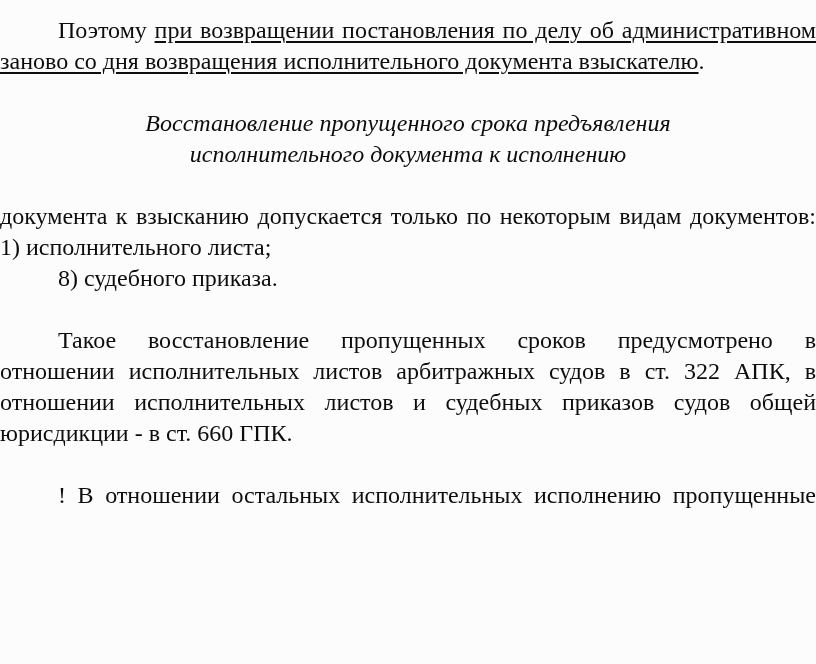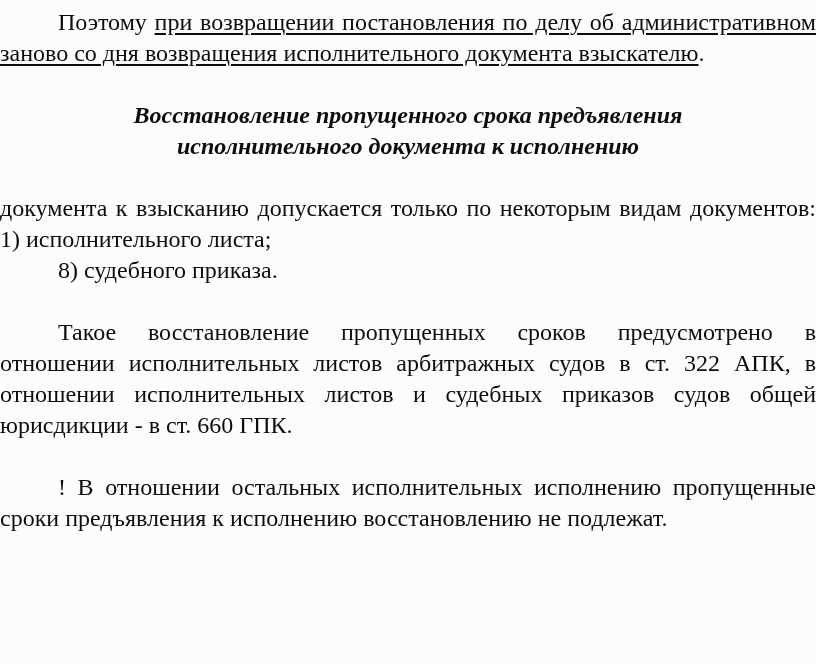--- a/index.html
+++ b/index.html
@@ -16,36 +16,36 @@
     font-size: 24px;
   }
   .page {
     width: 816px;
     height: 664px;
     padding-top: 7px;
     box-sizing: border-box;
     overflow: hidden;
   }
   .block { margin-top: 31px; }
-  .block:first-child { margin-top: 0; }
+  .block:first-child { margin-top: 8px; }
   .line {
     height: 31px;
     line-height: 31px;
     width: 816px;
     overflow: hidden;
   }
   .line.just {
     text-align: justify;
     text-align-last: justify;
   }
   .line.indent { text-indent: 58px; }
   .heading .line {
     text-align: center;
     text-align-last: center;
-    font-weight: bold;
+    font-weight: normal;
     font-style: italic;
   }
   .u {
     text-decoration: underline;
     text-decoration-thickness: 2px;
     text-underline-offset: 3px;
   }
 </style>
 </head>
 <body style="background: rgb(252, 252, 252); color: rgb(13, 13, 13);">
@@ -65,15 +65,14 @@
       <div class="line indent"><span>8) судебного приказа.</span></div>
     </div>
     <div class="block paragraph">
       <div class="line just indent"><span>Такое восстановление пропущенных сроков предусмотрено в</span></div>
       <div class="line just"><span>отношении исполнительных листов арбитражных судов в ст. 322 АПК, в</span></div>
       <div class="line just"><span>отношении исполнительных листов и судебных приказов судов общей</span></div>
       <div class="line"><span>юрисдикции - в ст. 660 ГПК.</span></div>
     </div>
     <div class="block paragraph">
       <div class="line just indent"><span>! В отношении остальных исполнительных исполнению пропущенные</span></div>
-      <div class="line"><span>сроки предъявления к исполнению восстановлению не подлежат.</span></div>
     </div>
   </main>
 
 </body></html>

